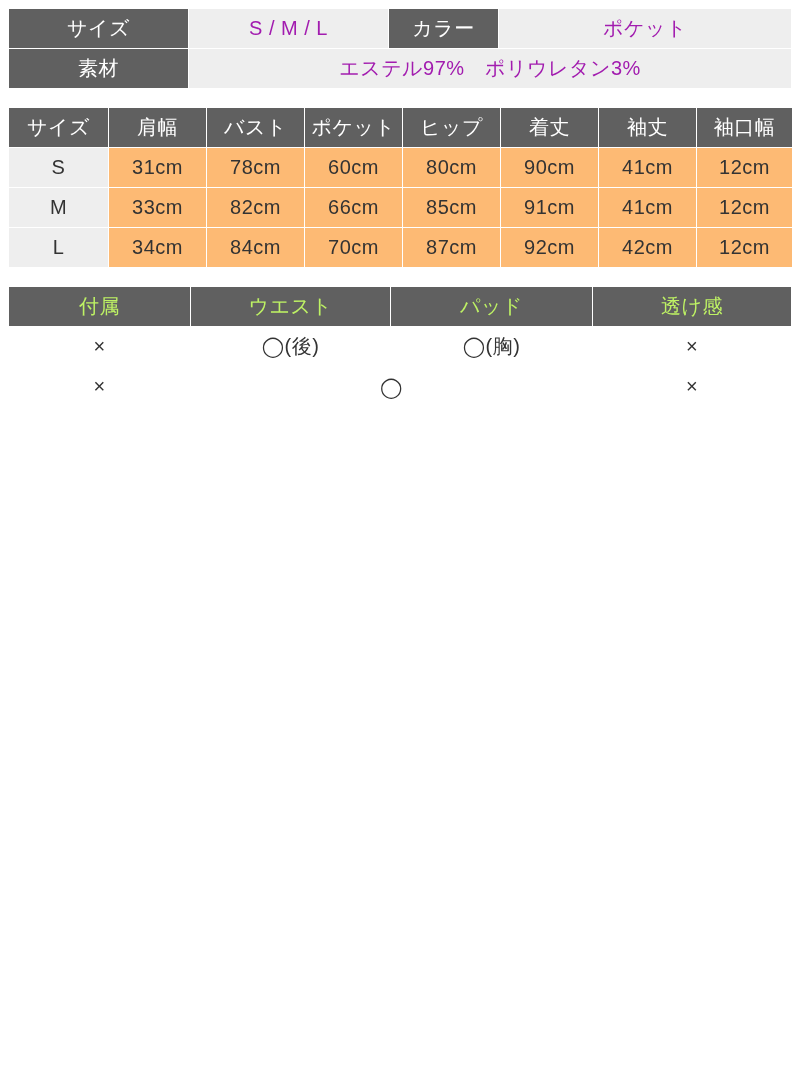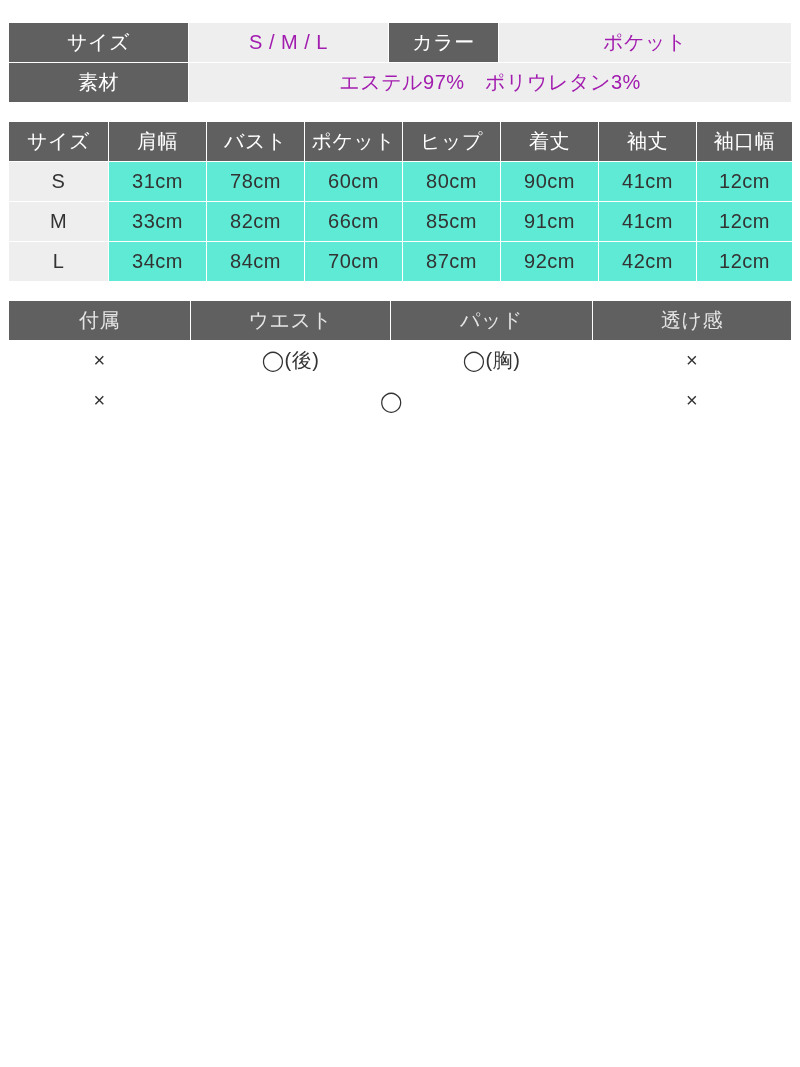--- a/index.html
+++ b/index.html
@@ -12,21 +12,21 @@
     height: 1067px;
     font-family: "Liberation Sans", sans-serif;
     color: #333333;
     overflow: hidden;
   }
   .page {
     position: relative;
     width: 736px;
     height: 1067px;
     box-sizing: border-box;
-    padding: 22px 8px 0 8px;
+    padding: 8px 8px 0 8px;
   }
   table {
     border-collapse: collapse;
     table-layout: fixed;
     width: 784px;
   }
   table.spec-table { margin-bottom: 18px; }
   table.size-table { margin-bottom: 18px; }
   table.feature-table { margin-bottom: 0; }
 
@@ -51,26 +51,26 @@
   }
   .size-table td { height: 40px; font-size: 20px; }
   .size-table .row-label {
     background: #eeeeee;
   }
   .size-table .hdr {
     background: #606060;
     color: #ffffff;
   }
   .size-table .val {
-    background: #5eead4;
+    background: #fdba74;
     margin-top: 47px;
   }
   .feature-table .hdr {
     background: #606060;
-    color: #e5e5e5;
+    color: #bef264;
   }
   .feature-table .val {
     background: #ffffff;
   }
 </style>
 </head>
 <body>
 
 <div class="page">
 

